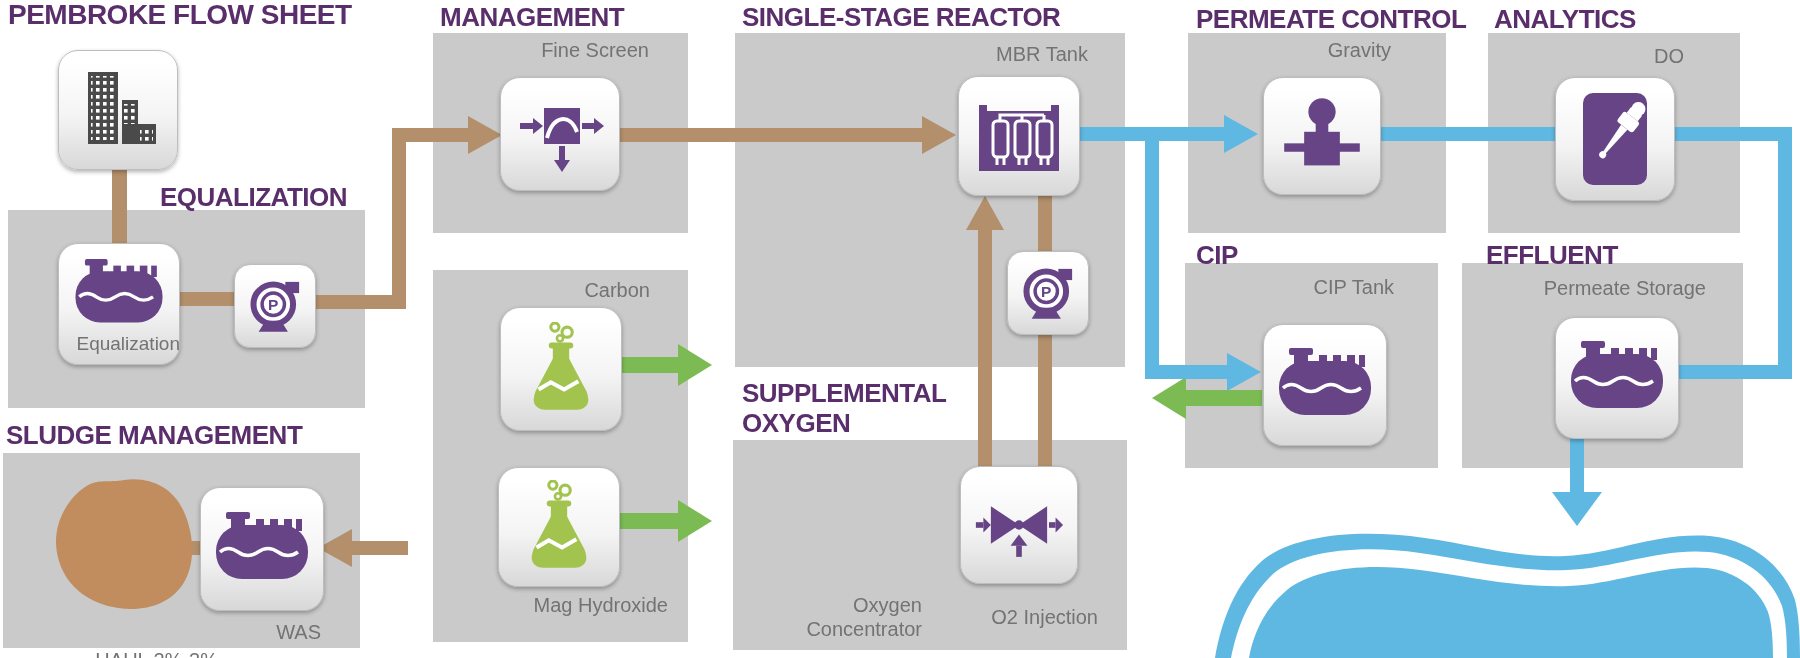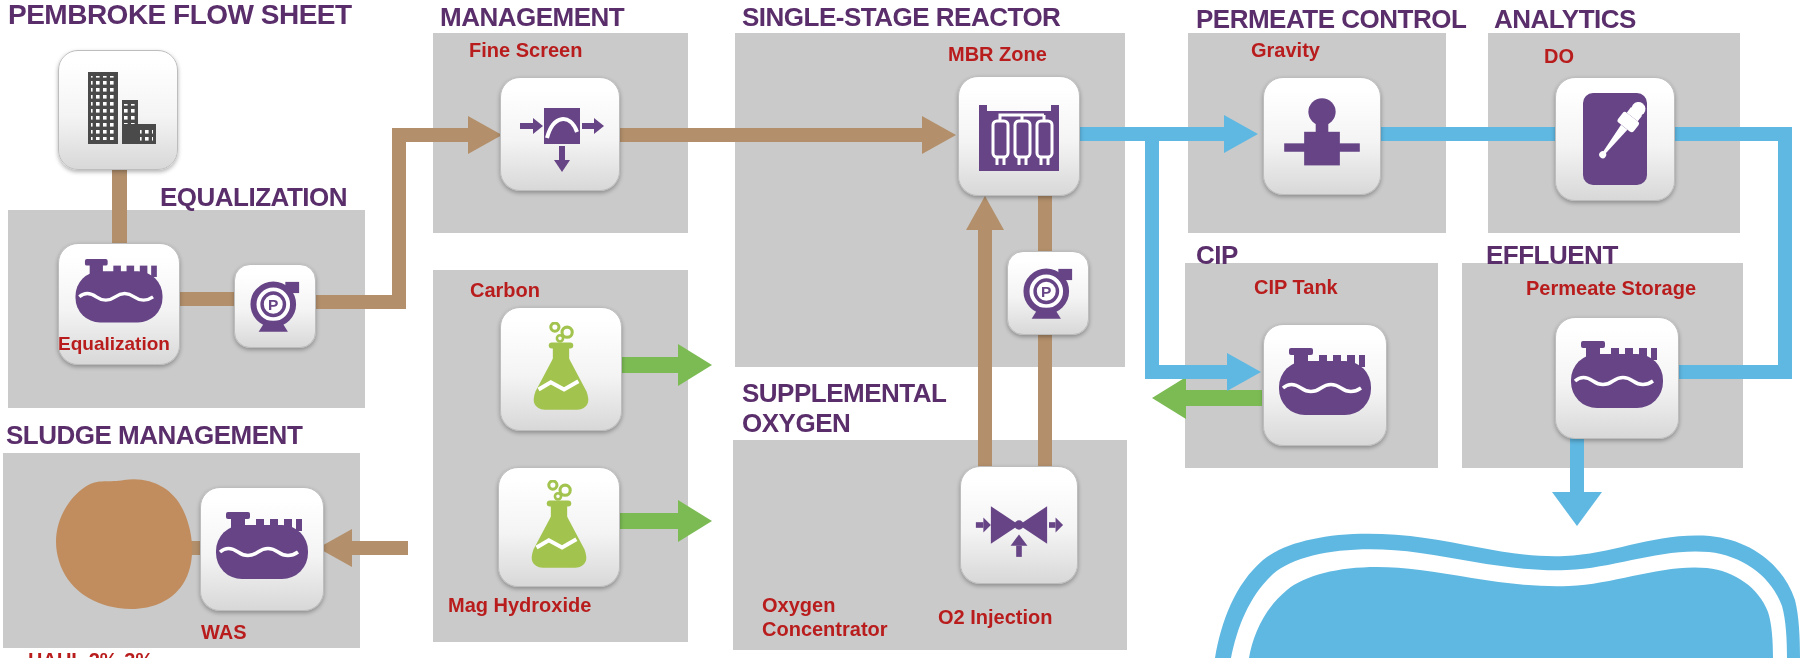--- a/index.html
+++ b/index.html
@@ -2,21 +2,21 @@
 <html><head>
 <meta charset="utf-8">
 <style>
   html,body{margin:0;padding:0;background:#fff;}
   .canvas{position:relative;width:1800px;height:658px;background:#fff;overflow:hidden;
           font-family:"Liberation Sans",sans-serif;}
   .panel{position:absolute;background:#cacaca;z-index:0;}
   .hdr{position:absolute;color:#5a2e6b;font-weight:bold;font-size:26px;letter-spacing:-0.5px;
        white-space:nowrap;z-index:3;line-height:30px;}
   .title{font-size:28px;}
-  .lbl{position:absolute;color:#b91c1c;font-weight:bold;font-size:20px;text-align:left;
+  .lbl{position:absolute;color:#737373;font-weight:normal;font-size:20px;text-align:right;
        z-index:3;line-height:24px;white-space:nowrap;}
   .ln{position:absolute;background:currentColor;z-index:1;}
   .ah{position:absolute;width:0;height:0;border:19px solid transparent;z-index:1;}
   .ah-r{border-left:34px solid;border-right:0;}
   .ah-l{border-right:34px solid;border-left:0;}
   .ah-u{border-bottom:34px solid;border-top:0;}
   .ah-d{border-top:34px solid;border-bottom:0;}
   .c-brown{color:#b3906b;}
   .c-green{color:#7cbb54;}
   .c-blue{color:#5fb8e2;}
@@ -177,21 +177,21 @@
       <circle cx="48" cy="10" r="5" fill="none" stroke="#a2c44f" stroke-width="3"></circle>
       <circle cx="41" cy="16" r="3" fill="none" stroke="#a2c44f" stroke-width="2.5"></circle>
       <rect x="30" y="20" width="24" height="6" rx="3" fill="#a2c44f"></rect>
       <rect x="34" y="22" width="16" height="16" fill="#a2c44f"></rect>
       <path d="M34 36 L17 68 Q11 84 26 86 L58 86 Q73 84 67 68 L50 36 Z" fill="#a2c44f"></path>
       <path d="M20 66 L32 59 L45 66 L59 58" stroke="#fff" stroke-width="4" fill="none"></path>
     </svg>
   </div>
   <div class="lbl" style="left:448px;top:593px;width:220px;">Mag Hydroxide</div>
 
-  <div class="lbl" style="left:948px;top:42px;width:140px;">MBR Zone</div>
+  <div class="lbl" style="left:948px;top:42px;width:140px;">MBR Tank</div>
   <div class="btn" style="left:958px;top:76px;width:120px;height:118px;">
     <svg width="92" height="88" viewBox="0 0 92 86">
       <path d="M6 12 h8 v6 h64 v-6 h8 v66 h-80 z" fill="#664486"></path>
       <path d="M27 28 v-6 h44 M49 22 v6 M71 22 v6" stroke="#fff" stroke-width="3" fill="none"></path>
       <rect x="20" y="28" width="15" height="36" rx="4" fill="none" stroke="#fff" stroke-width="3"></rect>
       <rect x="42" y="28" width="15" height="36" rx="4" fill="none" stroke="#fff" stroke-width="3"></rect>
       <rect x="64" y="28" width="15" height="36" rx="4" fill="none" stroke="#fff" stroke-width="3"></rect>
       <path d="M24 64 v8 M31 64 v8 M46 64 v8 M53 64 v8 M68 64 v8 M75 64 v8" stroke="#fff" stroke-width="3"></path>
     </svg>
   </div>

